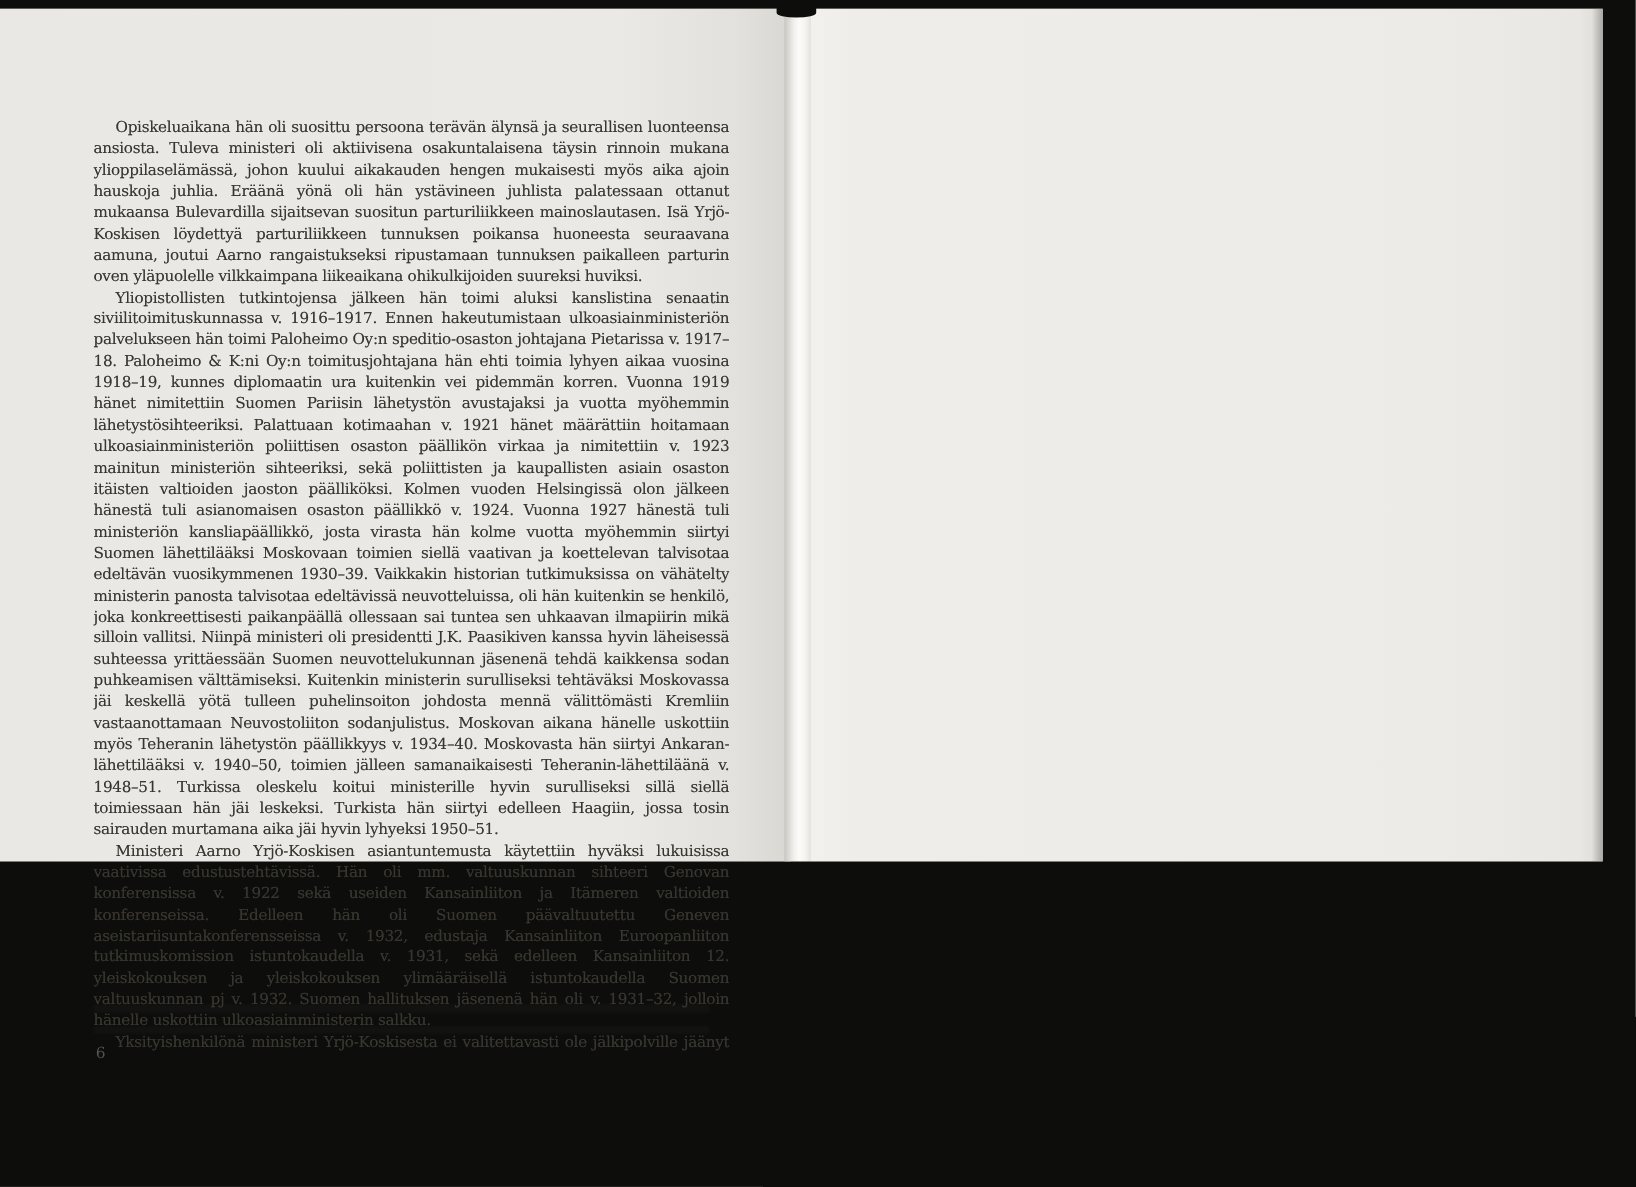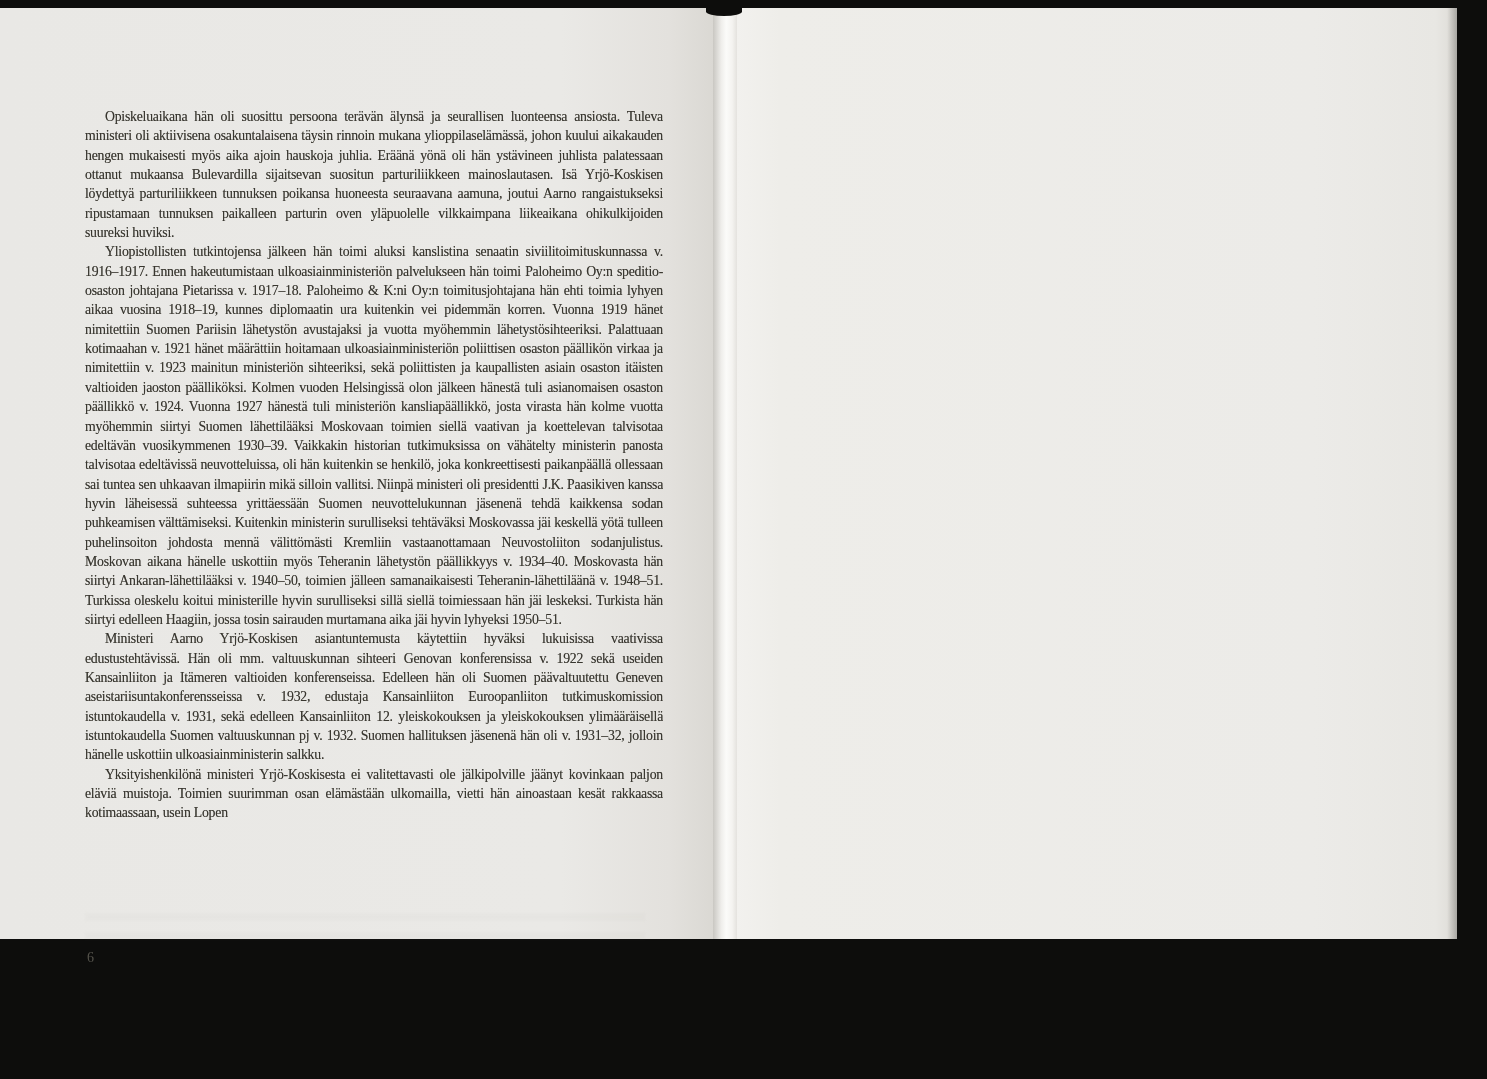--- a/index.html
+++ b/index.html
@@ -6,23 +6,22 @@
   body{
     width:1487px;height:1079px;
     background:#0d0d0c;
     overflow:hidden;
     font-family:"DejaVu Serif","Liberation Serif",serif;
     position:relative;
   }
   .scene{position:absolute;inset:0;}
   
   .book{
-    position:absolute;left:0;top:8px;width:1457px;height:931px;
+    position:absolute;left:0;top:8px;width:1457px;height:775px;
     background:#eae9e6;
-    font-family:Liberation Serif, serif;
   }
   .page{position:absolute;top:0;height:100%;}
   .page-left{
     left:0;width:719px;
     background:linear-gradient(90deg,#e9e8e5 0%,#eae9e6 78%,#e3e1dd 93%,#d9d7d2 100%);
   }
   .page-right{
     left:737px;width:720px;
     background:linear-gradient(90deg,#f2f1ee 0%,#eeede9 6%,#ecebe8 80%,#e8e7e3 97%,#dddbd6 100%);
   }

